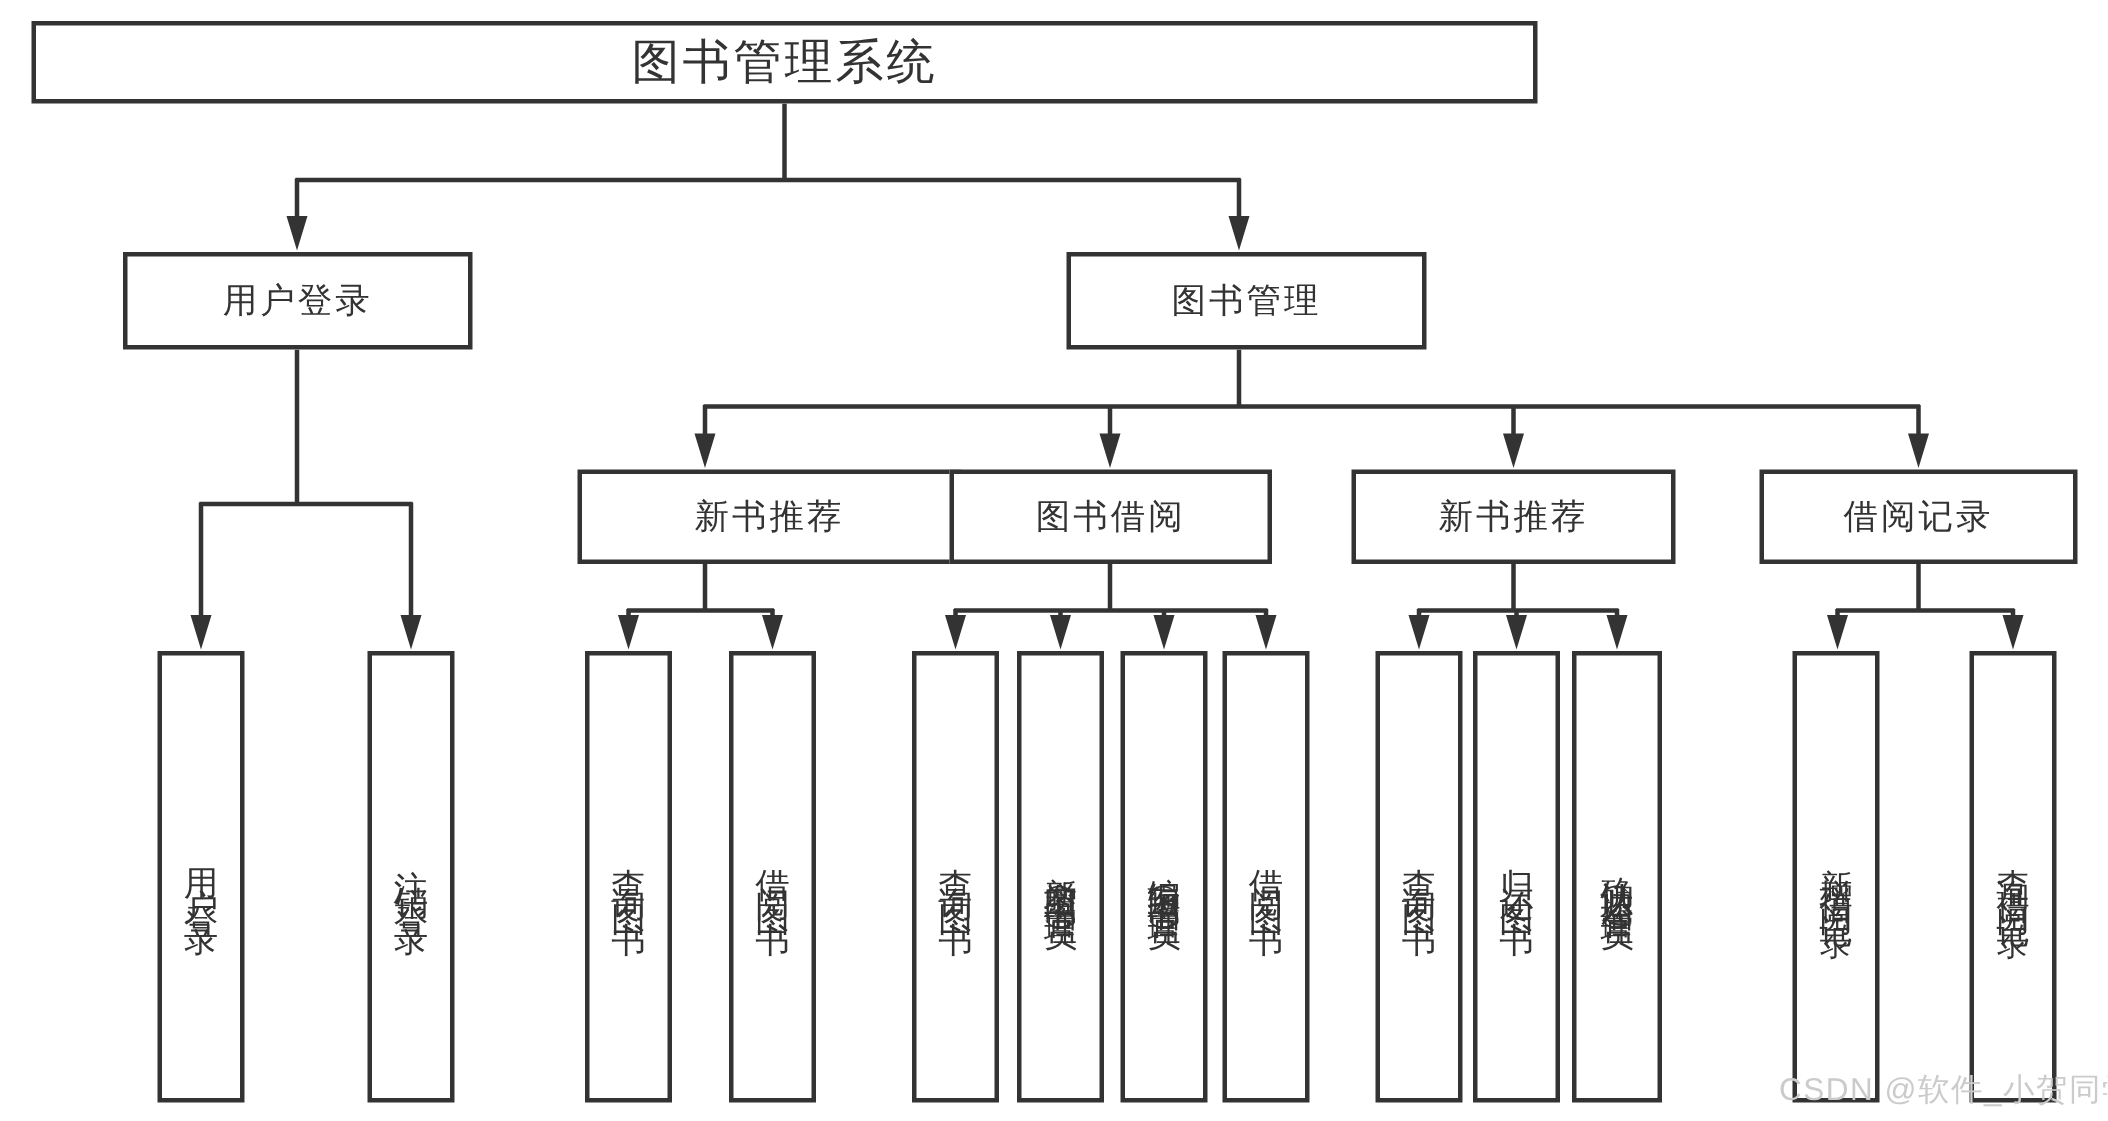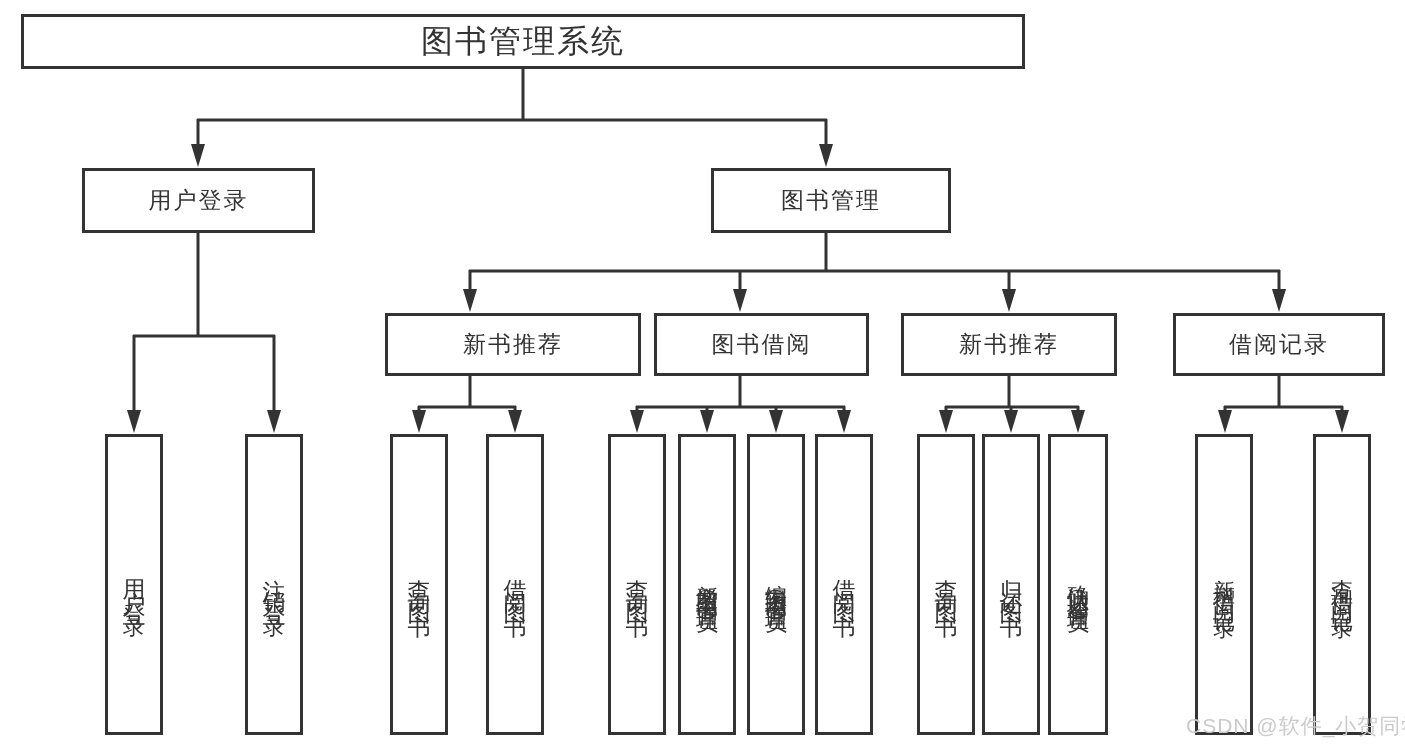--- a/index.html
+++ b/index.html
@@ -105,21 +105,21 @@
   <div class="box" style="left:82px; top:168px; width:233px; height:65px;">
     <span class="hlabel">用户登录</span>
   </div>
   <div class="box" style="left:711px; top:168px; width:240px; height:65px;">
     <span class="hlabel">图书管理</span>
   </div>
 
   <div class="box" style="left:385px; top:313px; width:256px; height:63px;">
     <span class="hlabel">新书推荐</span>
   </div>
-  <div class="box" style="left:654px; top:313px; width:215px; height:63px;">
+  <div class="box" style="left:633px; top:313px; width:215px; height:63px;">
     <span class="hlabel">图书借阅</span>
   </div>
   <div class="box" style="left:901px; top:313px; width:216px; height:63px;">
     <span class="hlabel">新书推荐</span>
   </div>
   <div class="box" style="left:1173px; top:313px; width:212px; height:63px;">
     <span class="hlabel">借阅记录</span>
   </div>
 
   <div class="box leaf" style="left:105px;">

